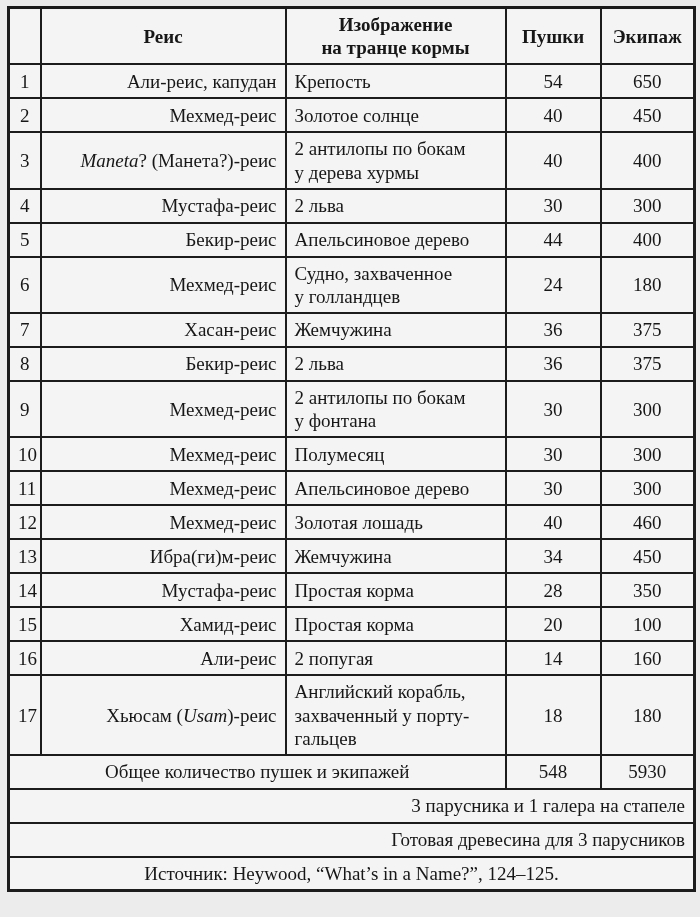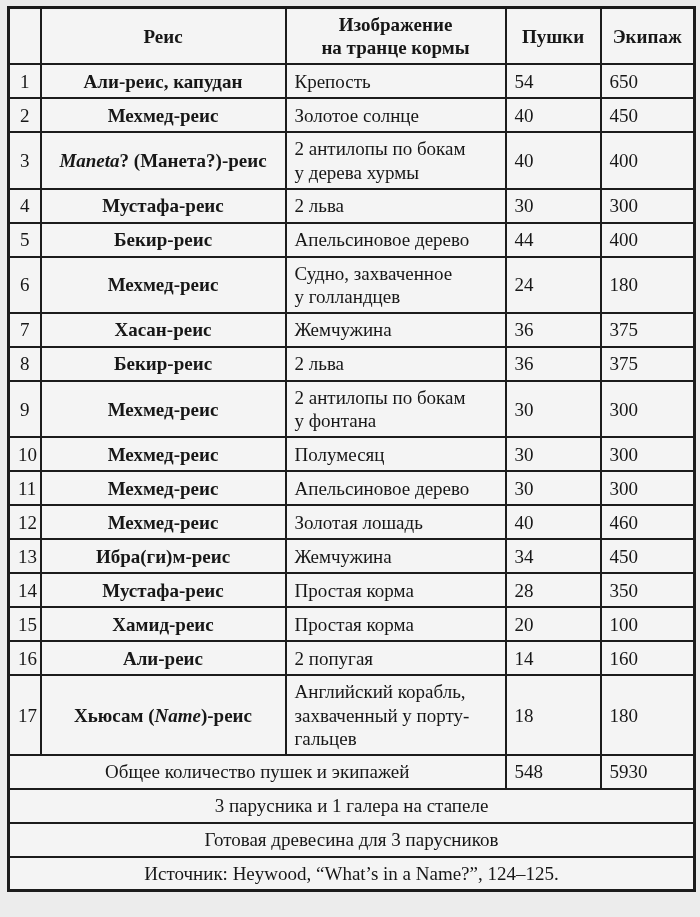--- a/index.html
+++ b/index.html
@@ -33,25 +33,25 @@
     overflow: hidden;
   }
   th.col-head {
     font-weight: bold;
     text-align: center;
     padding-top: 8px;
     padding-bottom: 8px;
   }
   .pre-line { white-space: pre-line; }
   td.cell-num   { text-align: center; padding-left: 2px; padding-right: 2px; }
-  td.cell-name  { text-align: center; font-weight: bold; }
+  td.cell-name  { text-align: right; }
   td.cell-image { text-align: left; }
-  td.cell-guns, td.cell-crew { }
+  td.cell-guns, td.cell-crew { text-align: center; }
   td.cell-totals-label { text-align: center; }
-  td.cell-note { text-align: center; }
+  td.cell-note { text-align: right; }
   td.cell-source { text-align: center; }
   .seg-italic { font-style: italic; }
   tr { height: 34px; }
   tr.header-row { height: 54px; }
 </style>
 </head>
 <body>
 
 <div class="page">
   <table class="scan-table">
@@ -184,21 +184,21 @@
         </tr>
         <tr>
           <td class="cell-num">16</td>
           <td class="cell-name"><span class="">Али-реис</span></td>
           <td class="cell-image pre-line">2 попугая</td>
           <td class="cell-guns">14</td>
           <td class="cell-crew">160</td>
         </tr>
         <tr>
           <td class="cell-num">17</td>
-          <td class="cell-name"><span class="">Хьюсам (</span><span class="seg-italic">Name</span><span class="">)-реис</span></td>
+          <td class="cell-name"><span class="">Хьюсам (</span><span class="seg-italic">Usam</span><span class="">)-реис</span></td>
           <td class="cell-image pre-line">Английский корабль,
 захваченный у порту-
 гальцев</td>
           <td class="cell-guns">18</td>
           <td class="cell-crew">180</td>
         </tr>
       </tbody>
     <tfoot>
       <tr>
         <td class="cell-totals-label" colspan="3">Общее количество пушек и экипажей</td>

